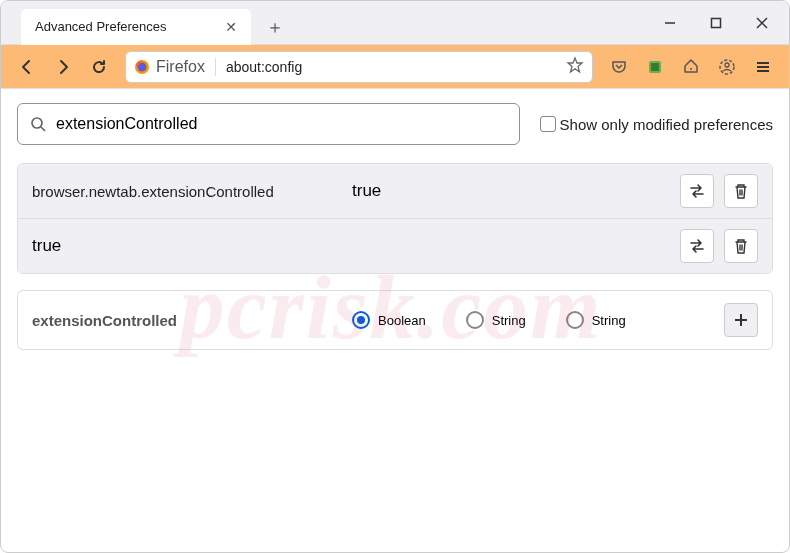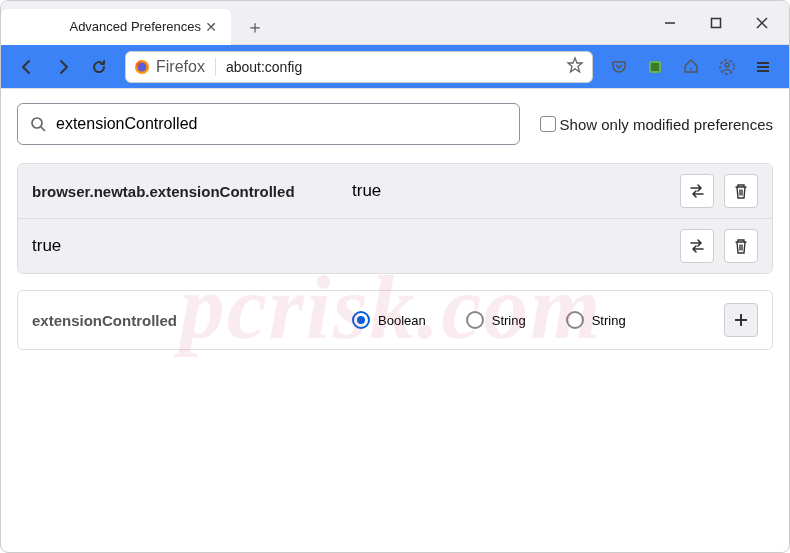--- a/index.html
+++ b/index.html
@@ -20,21 +20,21 @@
       background: #fff;
       position: relative;
     }
     .titlebar {
       height: 44px;
       background: #f0f0f4;
       display: flex;
       align-items: center;
       border-bottom: 1px solid #ddd;
     }
-    .tab-strip { display: flex; align-items: center; padding-left: 0; text-align: right; }
+    .tab-strip { display: flex; align-items: center; padding-left: 20px; }
     .tab {
       background: #fff;
       height: 36px;
       min-width: 230px;
       border-radius: 6px 6px 0 0;
       display: flex;
       align-items: center;
       padding: 0 10px 0 14px;
       margin-top: 8px;
       font-size: 13px;
@@ -61,21 +61,21 @@
       align-items: center;
       padding-right: 4px;
     }
     .win-btn {
       width: 46px; height: 40px;
       display: flex; align-items: center; justify-content: center;
       cursor: pointer;
     }
     .toolbar {
       height: 44px;
-      background: #3b82f6;
+      background: #fdba74;
       display: flex;
       align-items: center;
       padding: 0 10px;
       gap: 4px;
       border-bottom: 1px solid #e0e0e0;
     }
     .nav-btn {
       width: 32px; height: 32px;
       display: flex; align-items: center; justify-content: center;
       cursor: pointer; border-radius: 4px;
@@ -163,21 +163,21 @@
     .pref-row {
       display: flex;
       align-items: center;
       padding: 10px 14px;
       border-bottom: 1px solid #ddd;
       background: #f0f0f4;
     }
     .pref-row:last-child { border-bottom: none; }
     .pref-name {
       width: 320px;
-      font-weight: 700;
+      font-weight: 400;
       font-size: 15px;
       color: #222;
       word-break: break-word;
       line-height: 1.4;
     }
     .pref-value {
       font-weight: 400;
       font-size: 17px;
       flex: 1;
     }

